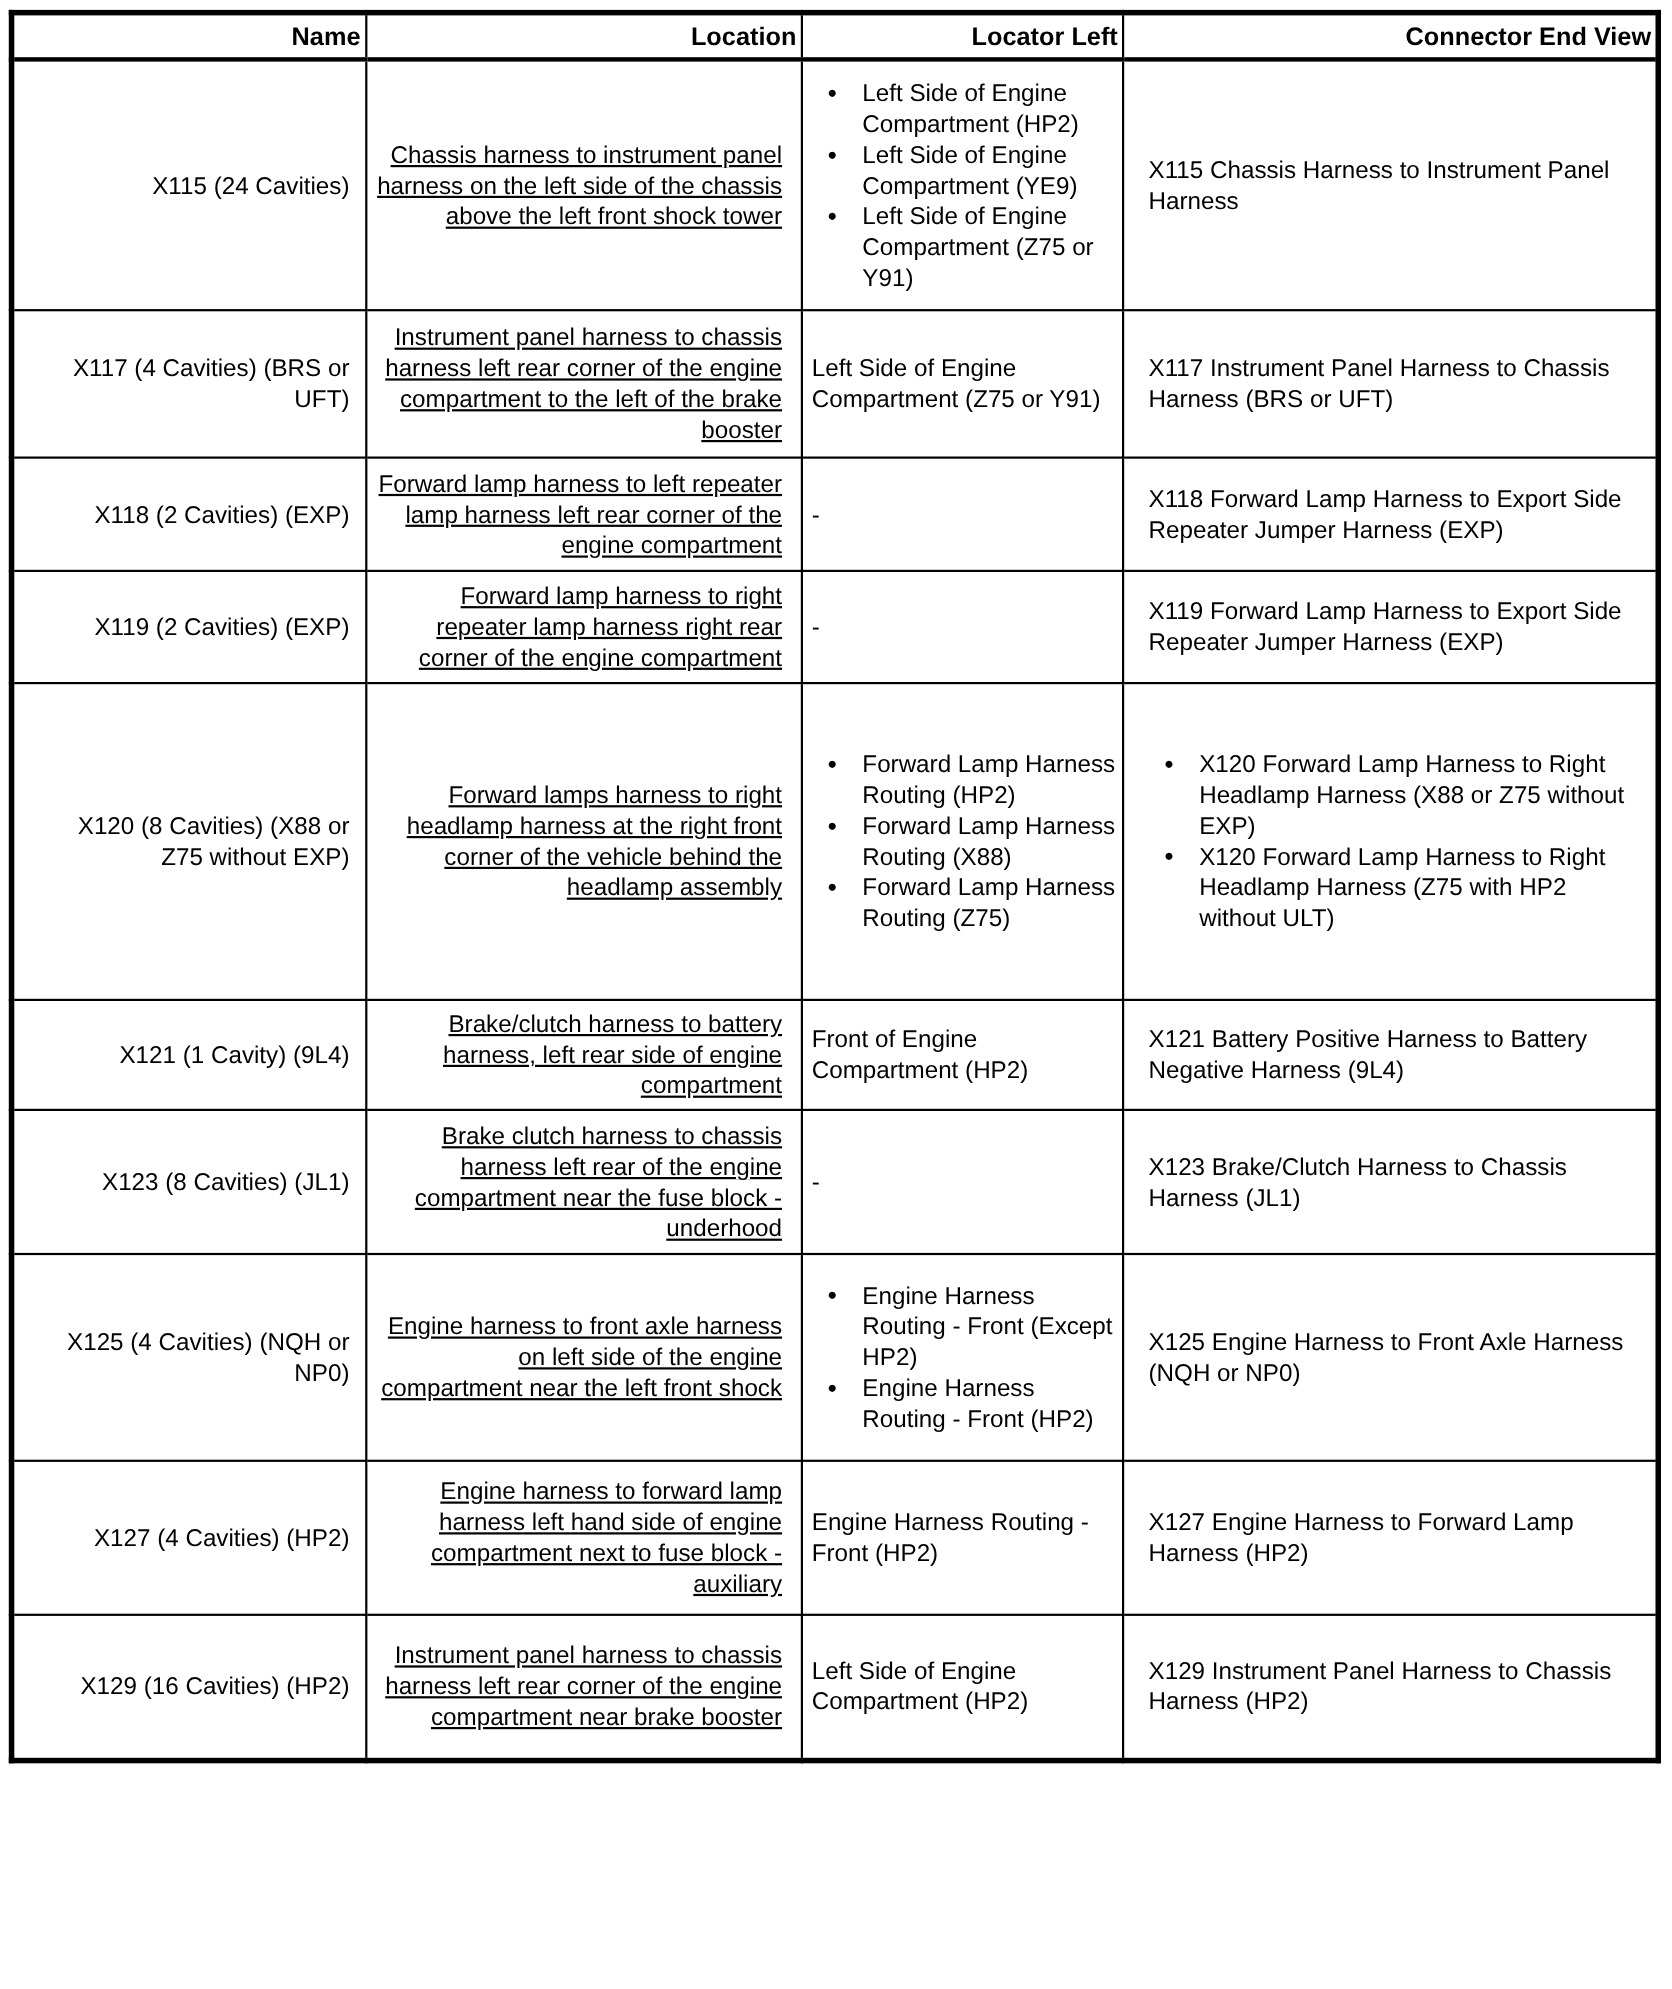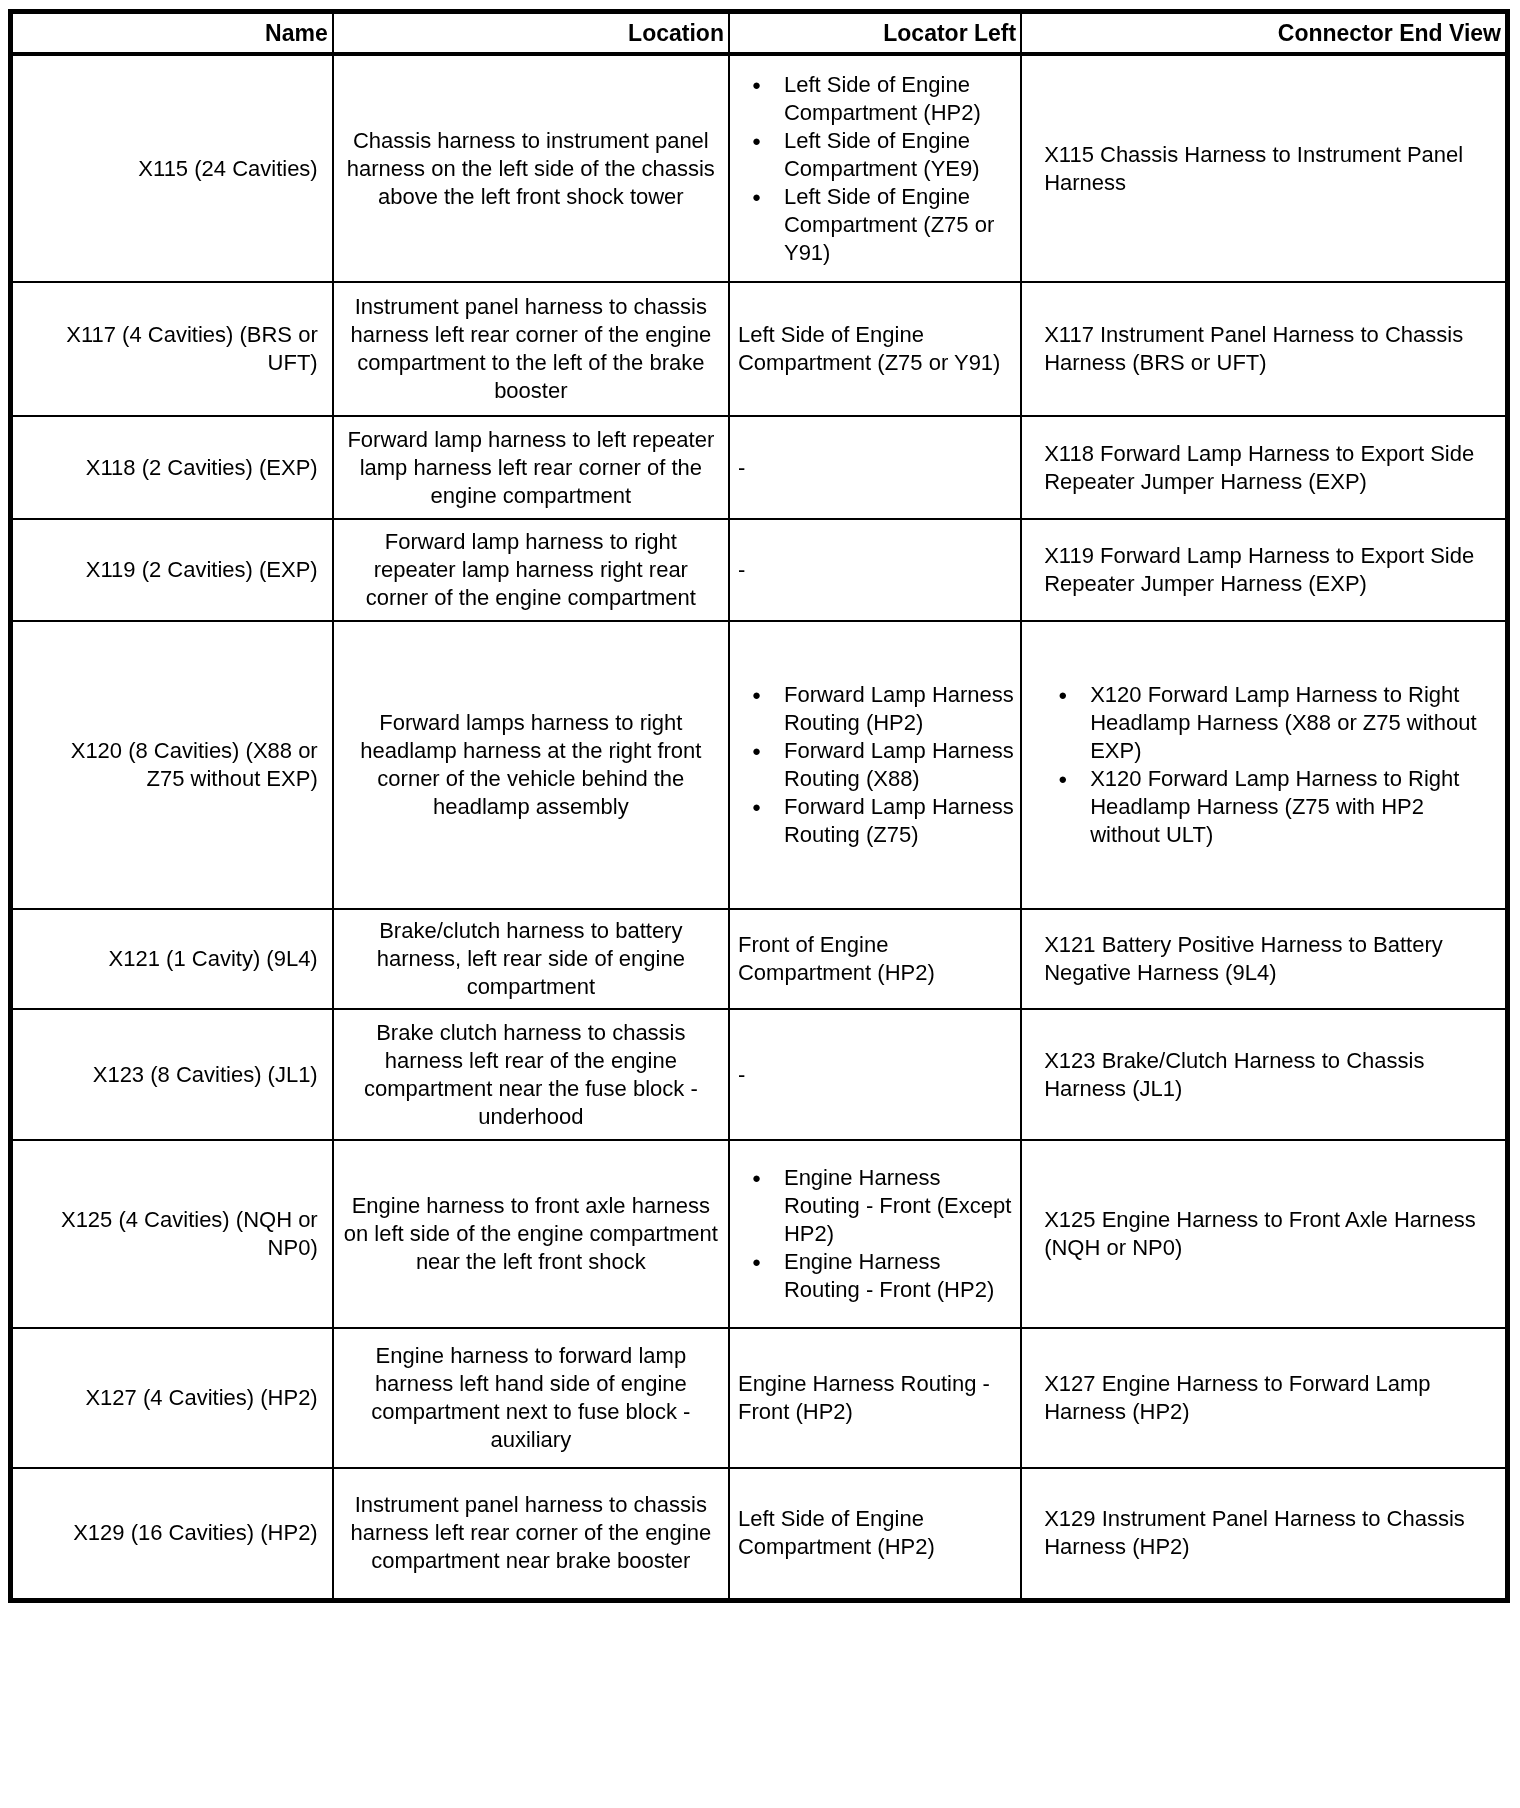--- a/index.html
+++ b/index.html
@@ -41,22 +41,23 @@
   }
   td {
     font-size: 22px;
     line-height: 28px;
   }
   td.cell.name {
     text-align: right;
     padding: 4px 14px;
   }
   td.cell.location {
-    text-align: center;
-    padding: 4px 7px 4px 7px;
+    text-align: right;
+    padding: 4px 17px 4px 7px;
+    text-decoration: underline;
   }
   td.cell.locator {
     text-align: left;
     padding: 4px 4px 4px 8px;
   }
   td.cell.connector {
     text-align: left;
     padding: 4px 6px 4px 22px;
   }
   .bullets {

